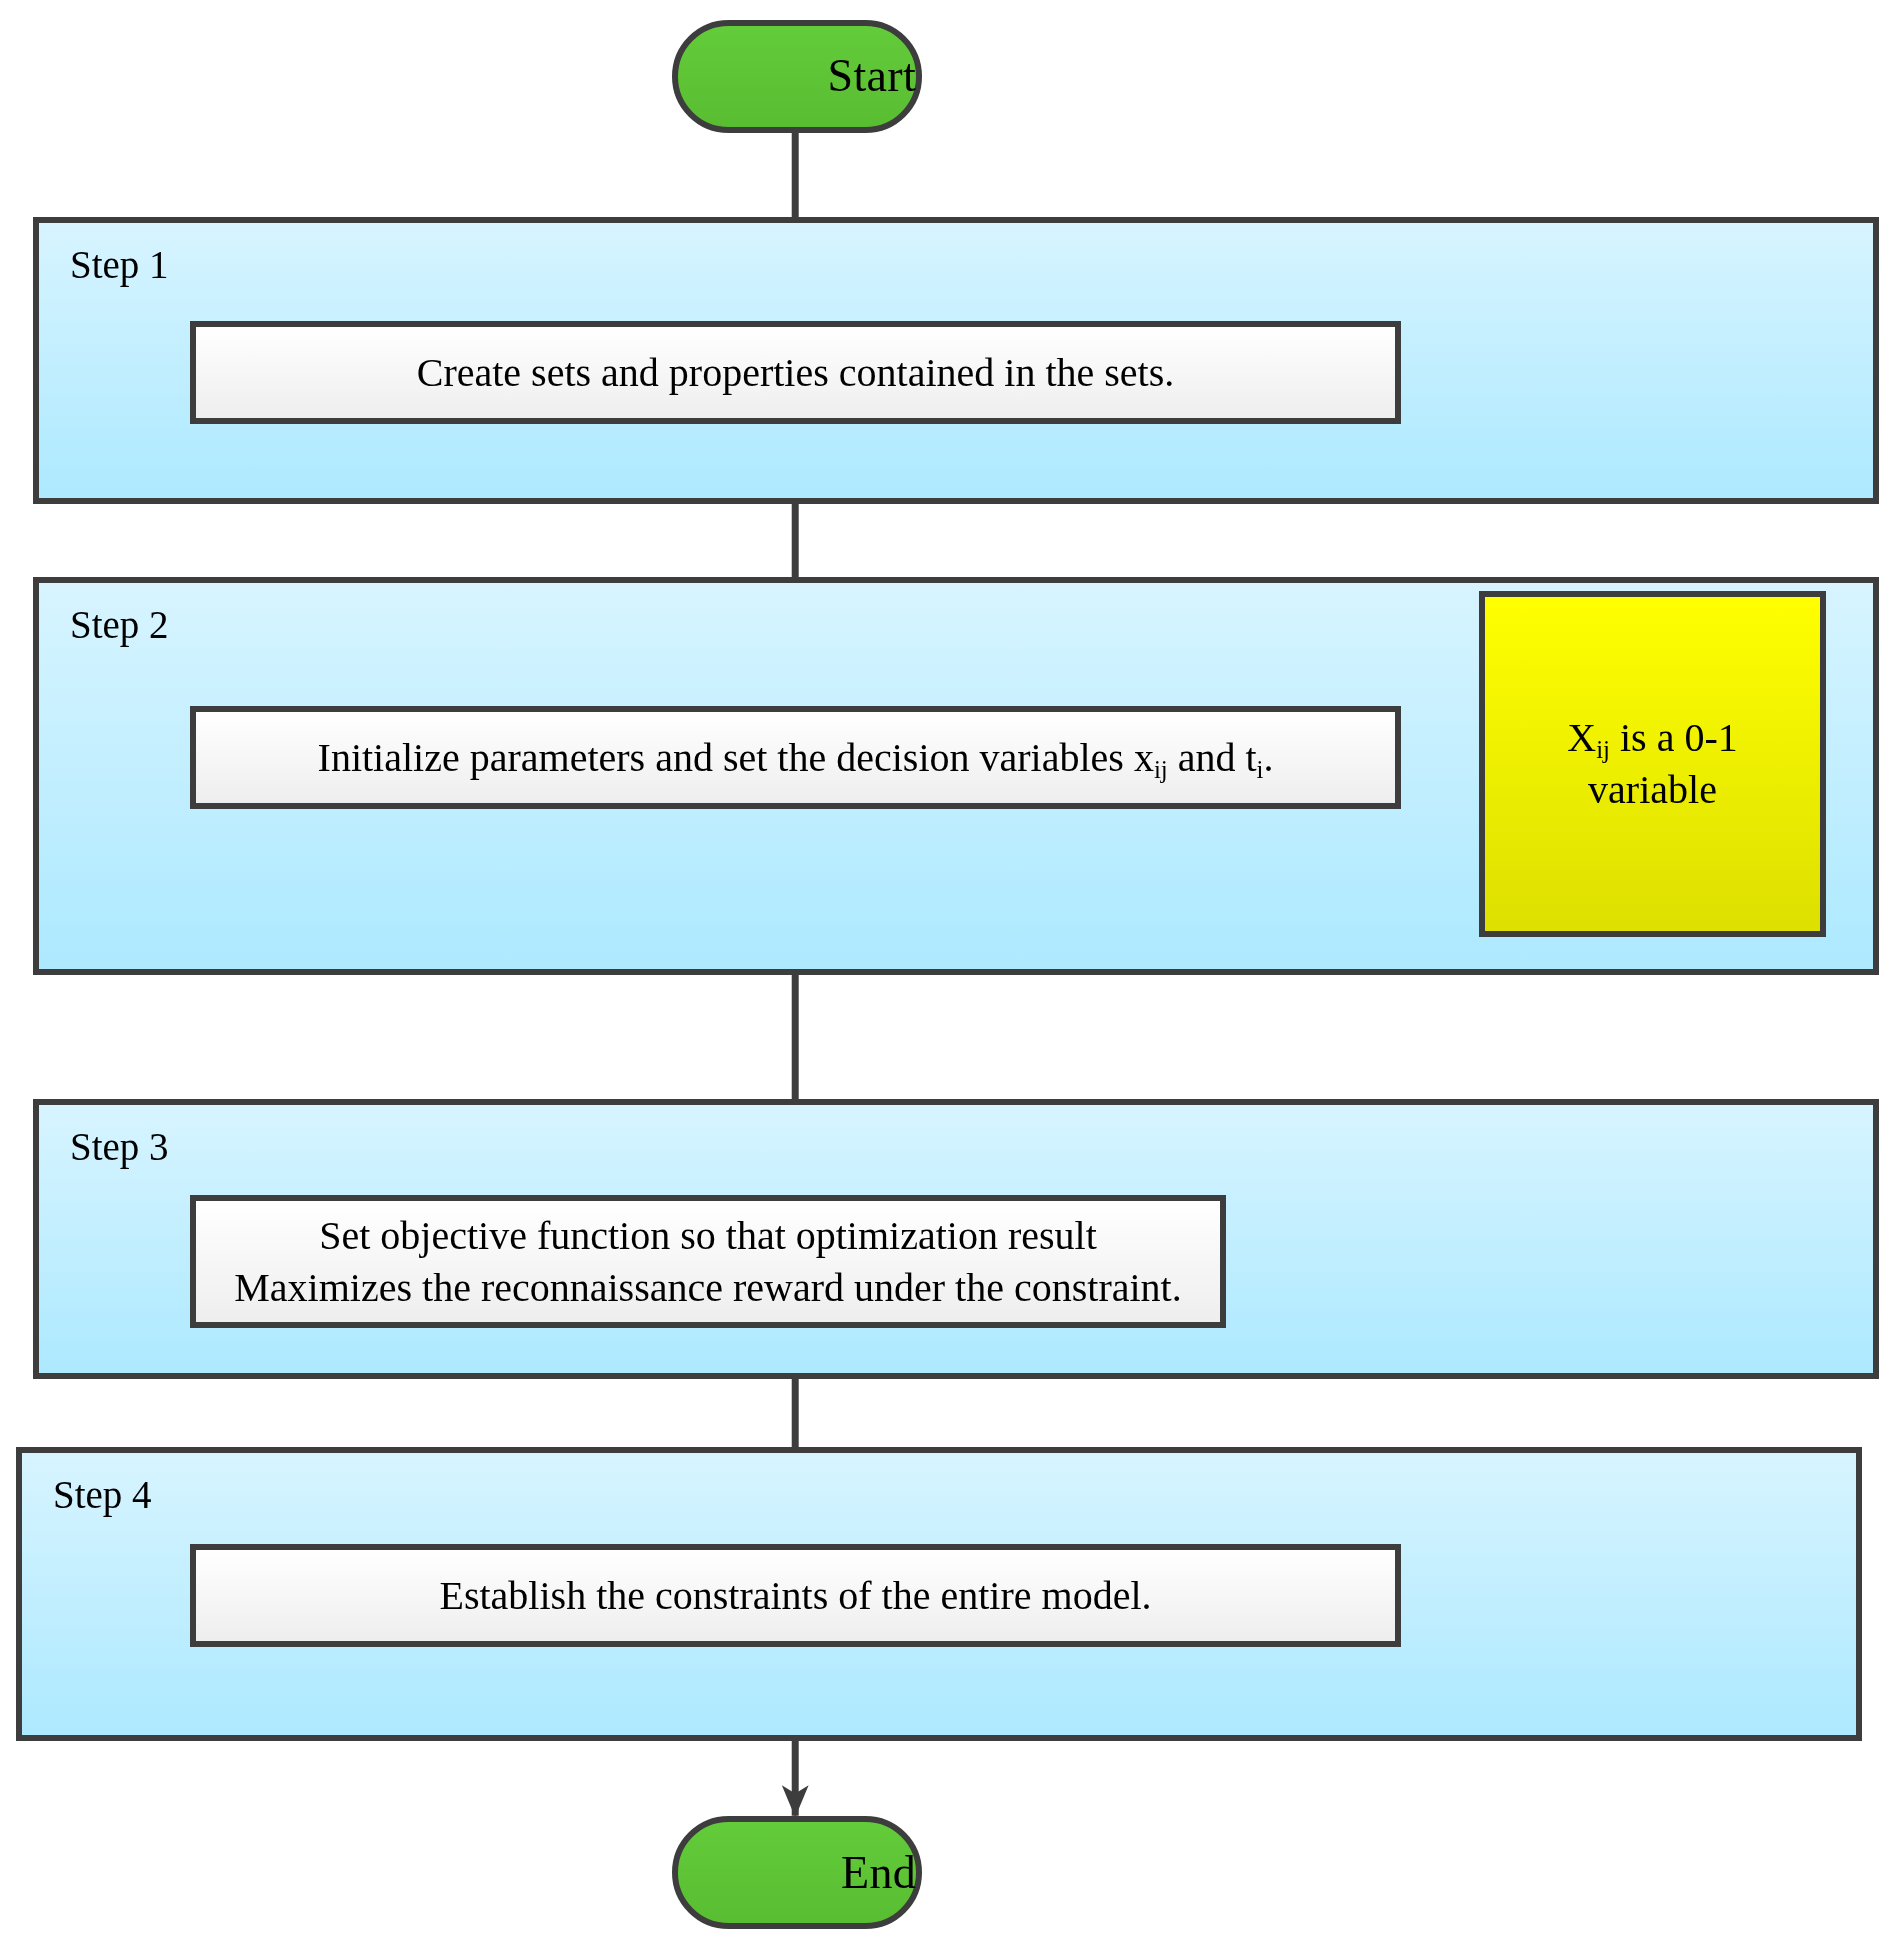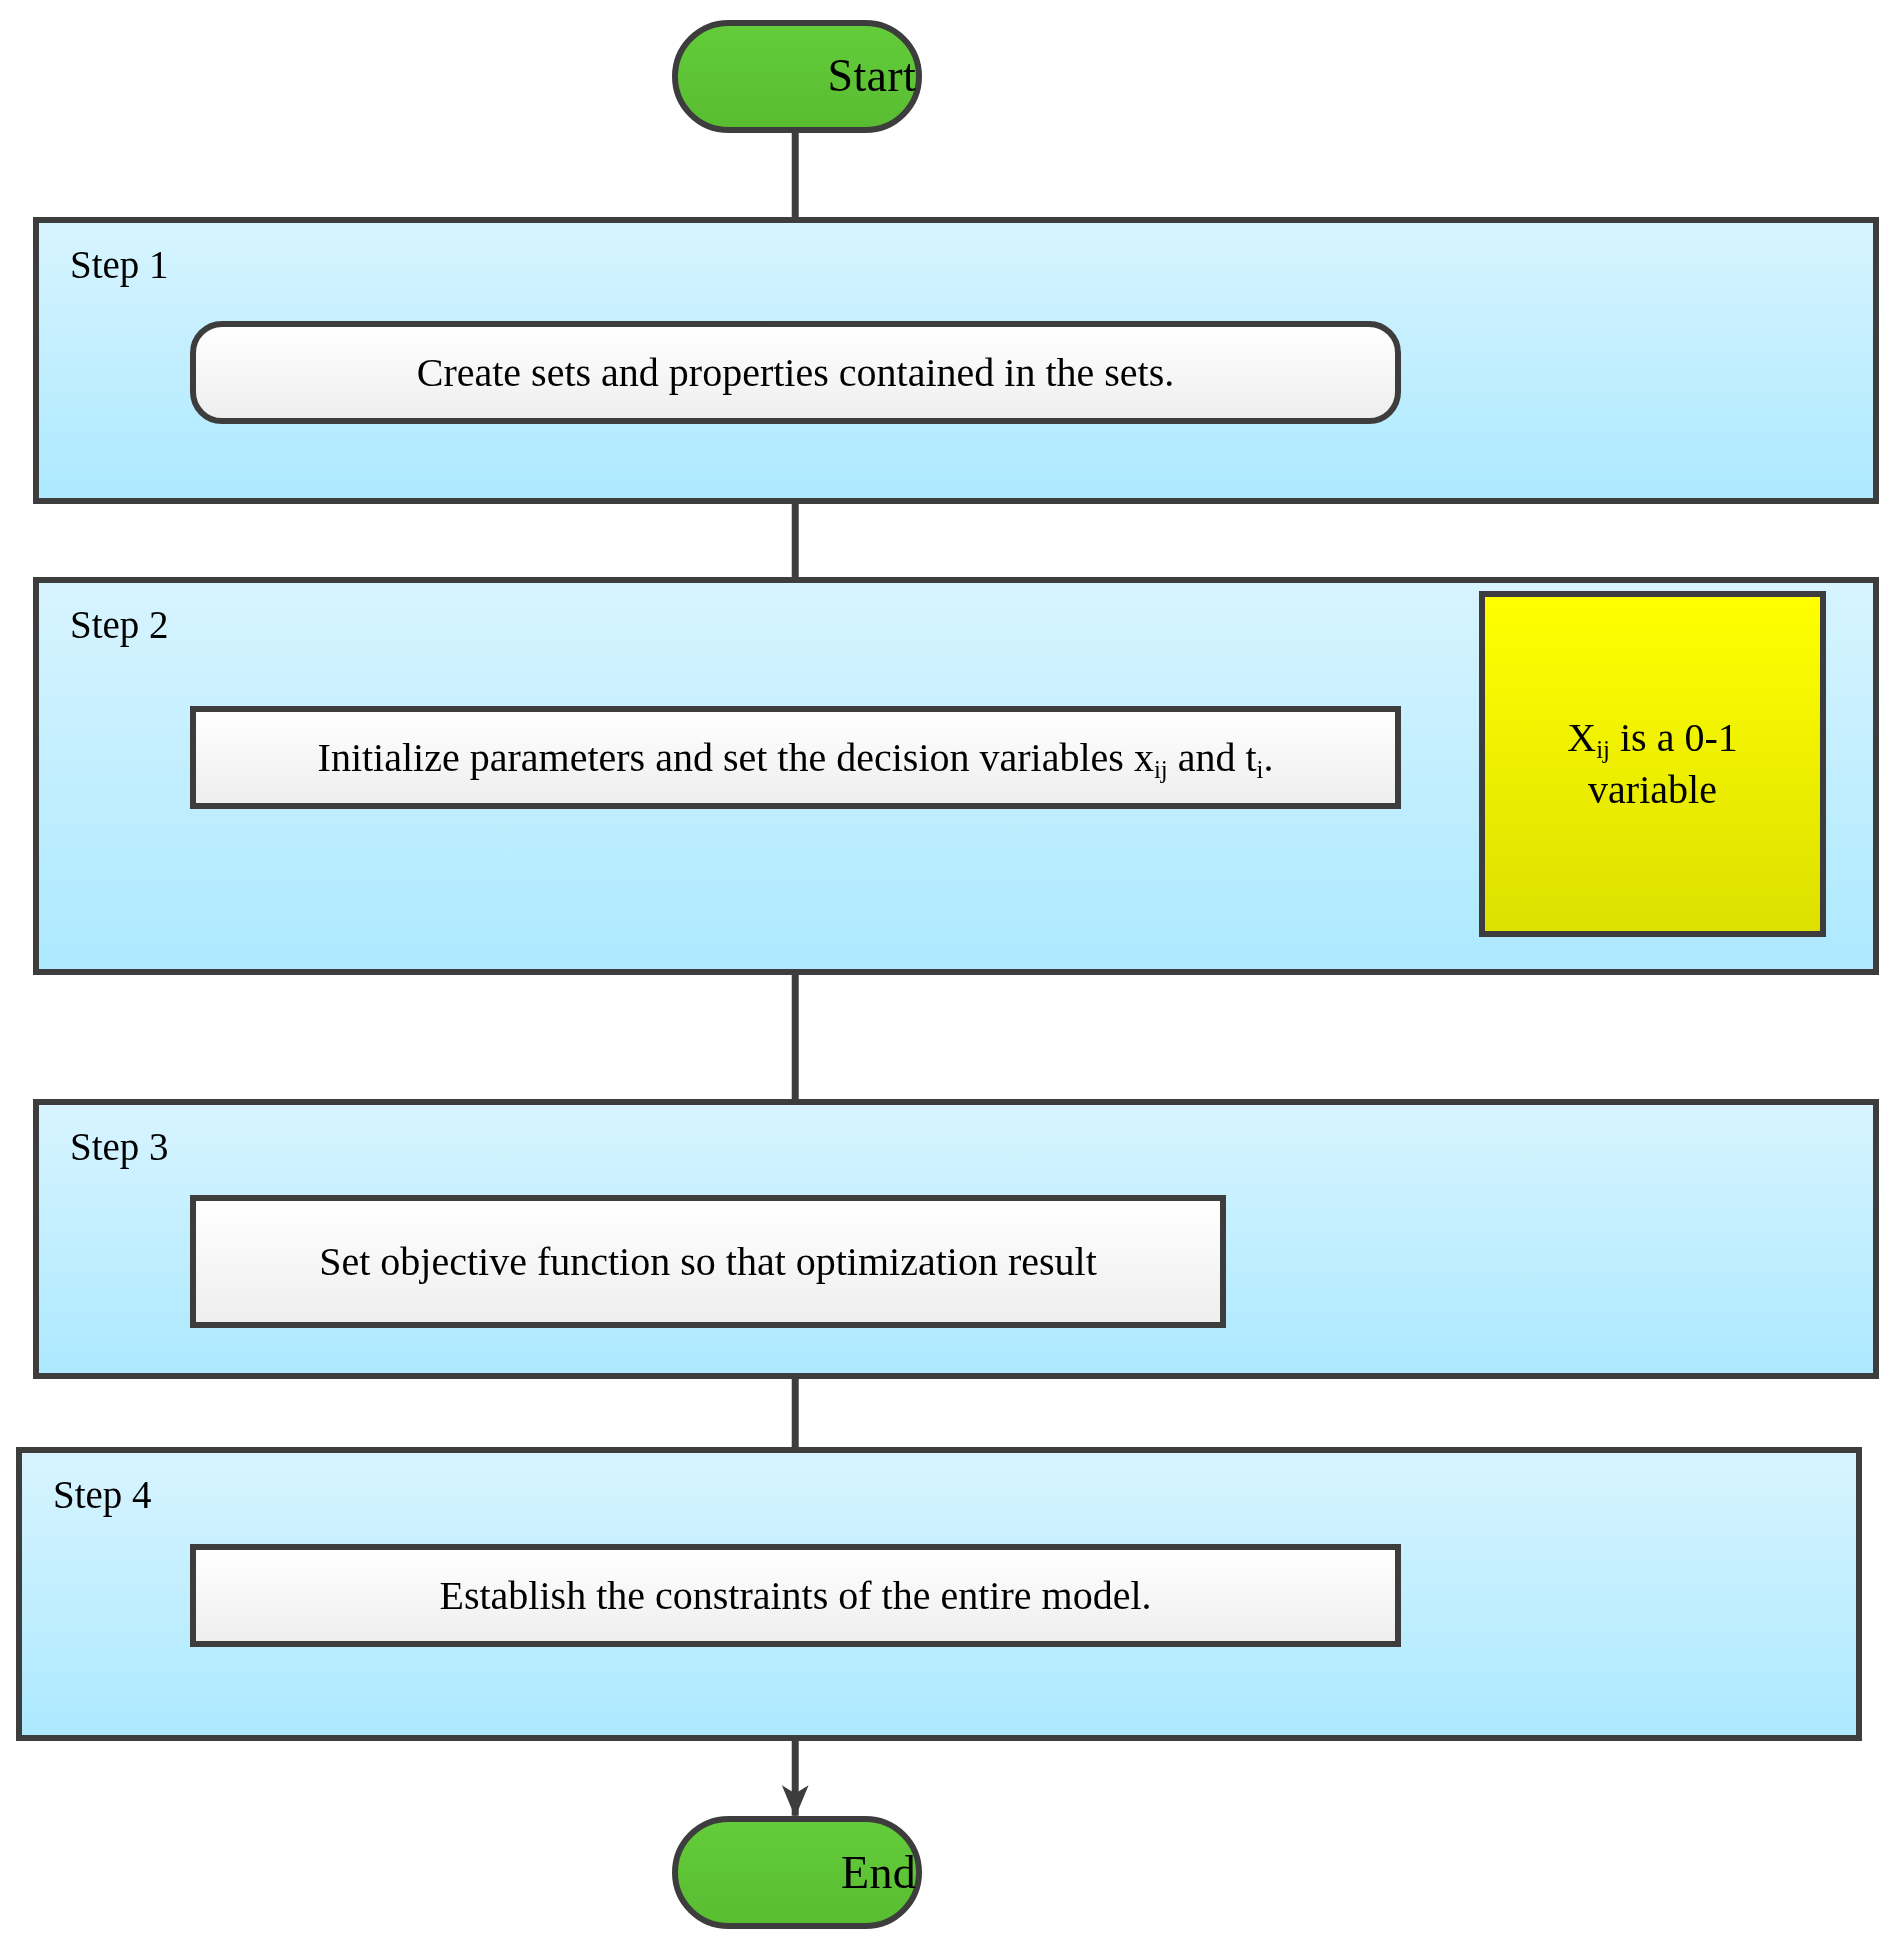--- a/index.html
+++ b/index.html
@@ -122,21 +122,21 @@
     </g>
   </svg>
 
   <div class="terminator" style="left:672px; top:19.6px; width:250px; height:113px;">
     <span>Start</span>
   </div>
 
   <div class="step-group" style="left:33px; top:217px; width:1846px; height:287px;">
     <div class="step-label">Step 1</div>
   </div>
-  <div class="process" style="left:190px; top:321px; width:1211px; height:103px;border-radius:32px;">
+  <div class="process" style="left:190px; top:321px; width:1211px; height:103px;">
     <span class="line">Create sets and properties contained in the sets.</span>
   </div>
 
   <div class="step-group" style="left:33px; top:577px; width:1846px; height:398px;">
     <div class="step-label">Step 2</div>
   </div>
   <div class="process" style="left:190px; top:706px; width:1211px; height:103px;">
     <span class="line">
       Initialize parameters and set the decision variables x<sub>ij</sub> and t<sub>i</sub>.
     </span>
@@ -145,20 +145,21 @@
     <span>
       X<sub>ij</sub> is a 0-1<br>variable
     </span>
   </div>
 
   <div class="step-group" style="left:33px; top:1099px; width:1846px; height:280px;">
     <div class="step-label">Step 3</div>
   </div>
   <div class="process" style="left:190px; top:1195px; width:1036px; height:133px; flex-direction:column;">
     <span class="line">Set objective function so that optimization result</span>
+    <span class="line">Maximizes the reconnaissance reward under the constraint.</span>
   </div>
 
   <div class="step-group" style="left:16px; top:1447px; width:1846px; height:294px;padding-left:8px;">
     <div class="step-label">Step 4</div>
   </div>
   <div class="process" style="left:190px; top:1544px; width:1211px; height:103px;">
     <span class="line">Establish the constraints of the entire model.</span>
   </div>
 
   <div class="terminator" style="left:672px; top:1816px; width:250px; height:113px;">

